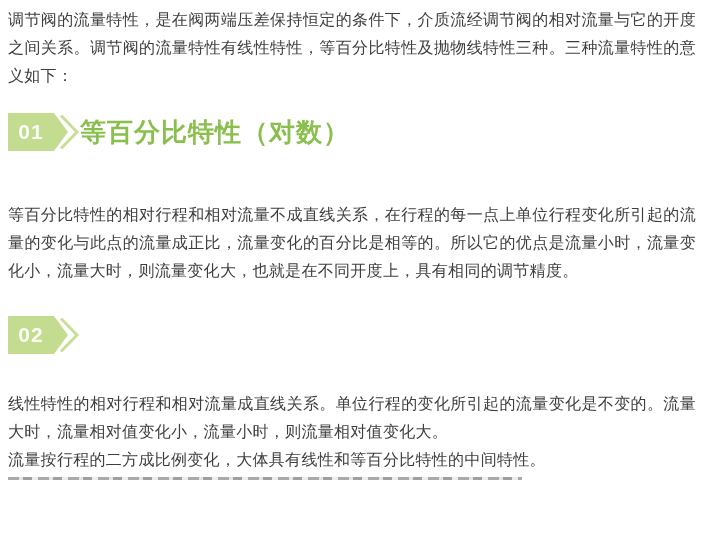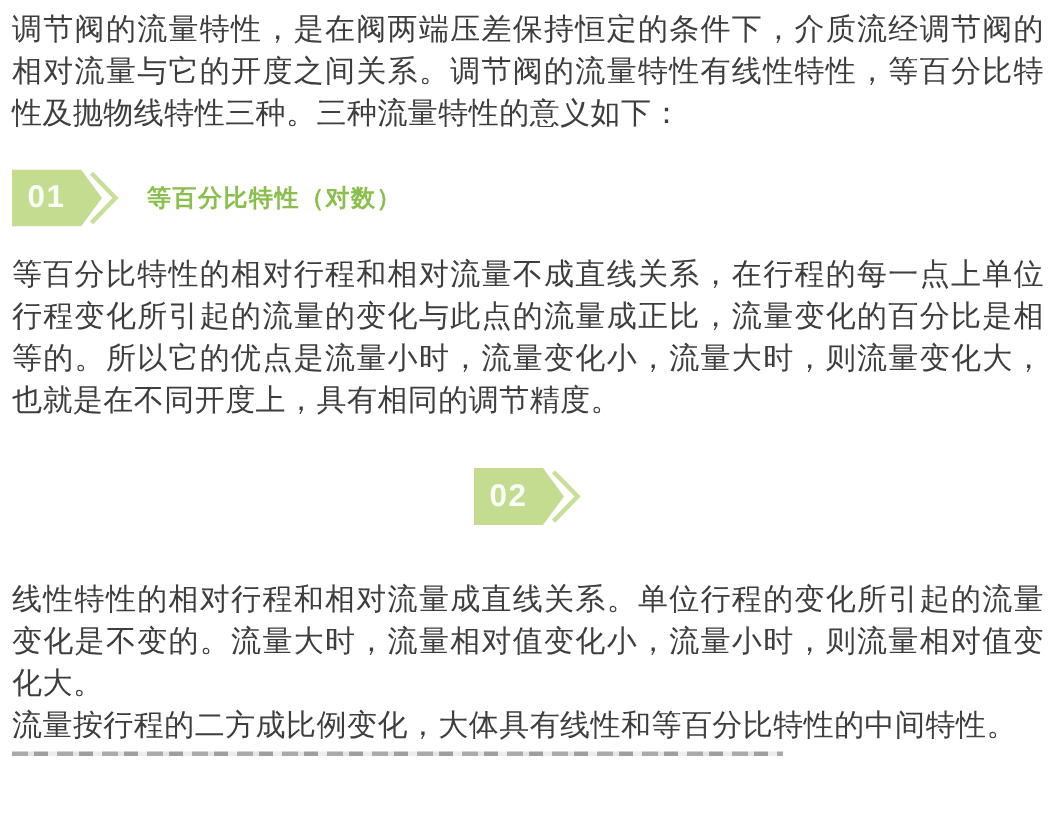--- a/index.html
+++ b/index.html
@@ -12,34 +12,34 @@
     font-family: "Liberation Sans", sans-serif;
   }
   .page {
     width: 704px;
     height: 559px;
     padding: 0 8px;
     overflow: hidden;
   }
   .body-text {
     margin: 0;
-    font-size: 20px;
+    font-size: 16px;
     line-height: 28px;
     color: #3e3e3e;
     text-align: justify;
     letter-spacing: 0.3px;
   }
   .intro { margin-top: 6px; }
   .sec-header {
     display: flex;
     align-items: center;
     height: 38px;
   }
   .sec-header.h1 { margin-top: 23px; }
-  .sec-header.h2 { margin-top: 31px; flex-direction: column; }
+  .sec-header.h2 { margin-top: 31px; }
   .sec-header.h3 { margin-top: 27px; }
   .badge {
     position: relative;
     width: 72px;
     height: 38px;
     flex: none;
   }
   .badge svg { display: block; }
   .badge-num {
     position: absolute;
@@ -49,28 +49,28 @@
     height: 38px;
     display: flex;
     align-items: center;
     justify-content: center;
     font-size: 21px;
     font-weight: 700;
     color: rgba(255,255,255,0.92);
     letter-spacing: 1px;
   }
   .sec-title {
-    margin: 0 0 0 18px;
-    font-size: 16px;
+    margin: 0 0 0 0;
+    font-size: 26px;
     font-weight: 700;
     color: #8abf4e;
     letter-spacing: 1px;
     white-space: nowrap;
   }
-  .sec-body-1 { margin-top: 18px; }
+  .sec-body-1 { margin-top: 50px; }
   .sec-body-2 { margin-top: 36px; }
   .sec-body-3 { }
   .clipped-line {
     margin-top: 3px;
     width: 514px;
     height: 3px;
     opacity: 0.75;
     background: repeating-linear-gradient(90deg,
       #8e8e8e 0px, #8e8e8e 11px,
       #dcdcdc 11px, #dcdcdc 15px,

